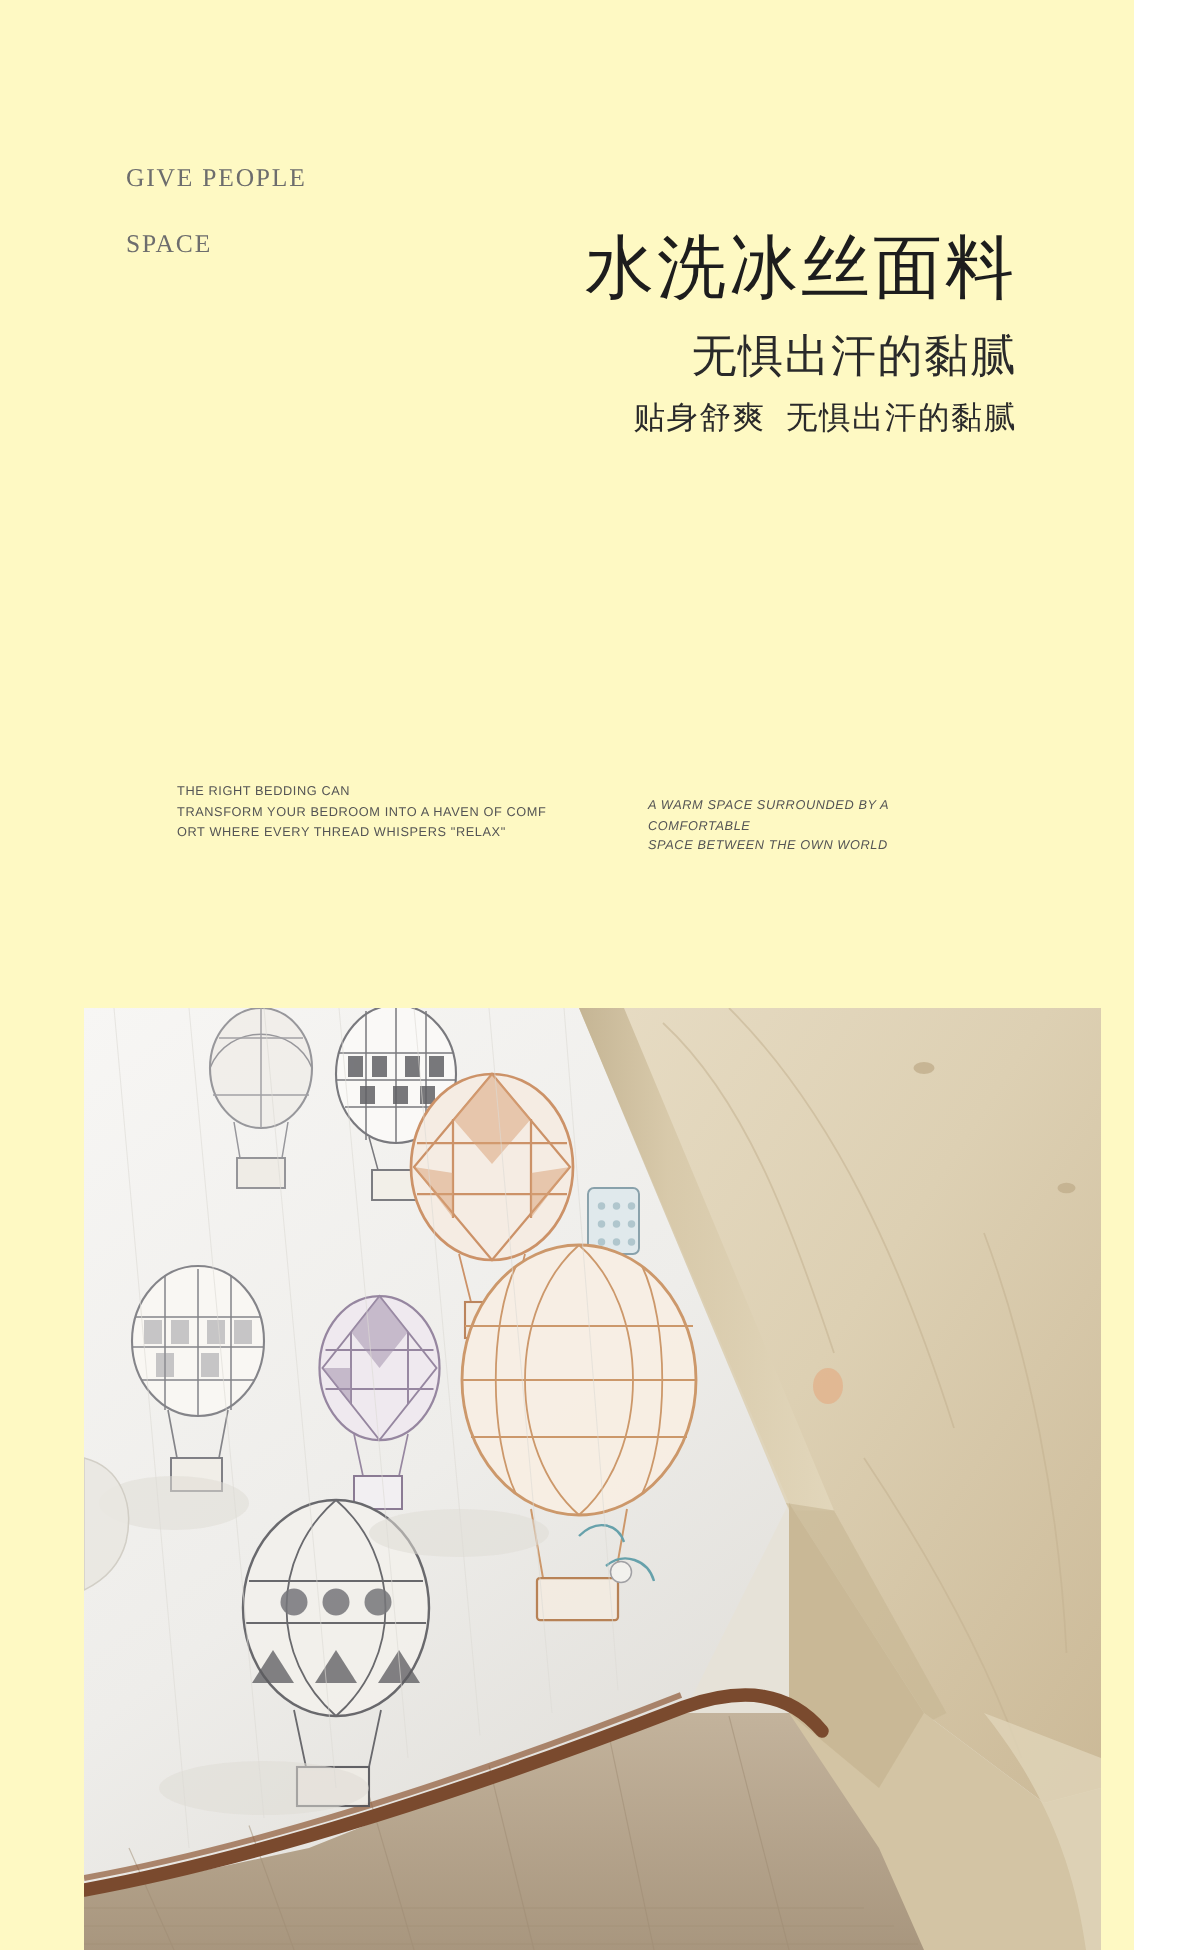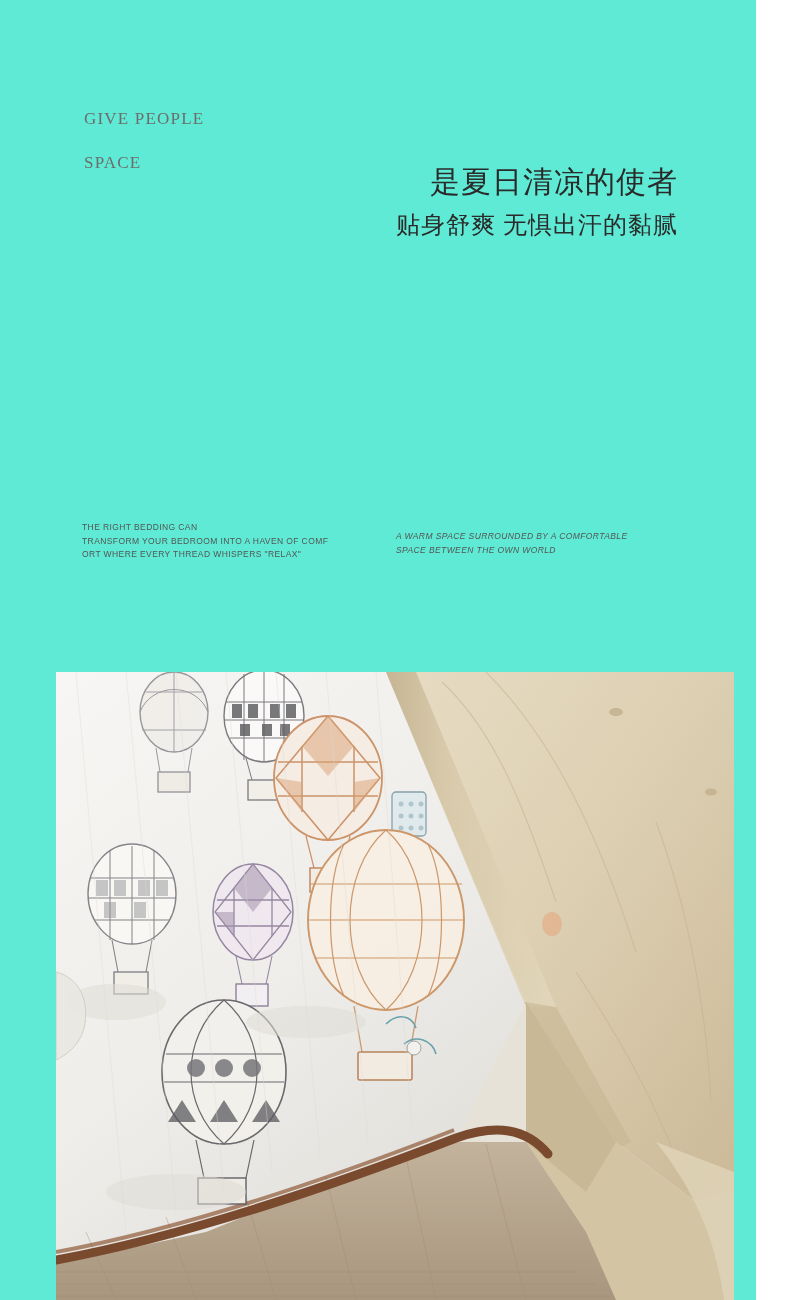--- a/index.html
+++ b/index.html
@@ -11,21 +11,21 @@
     width: 790px;
     height: 1300px;
     position: relative;
     font-family: "Liberation Sans", sans-serif;
     overflow: hidden;
   }
   .page {
     position: relative;
     width: 756px;
     height: 1300px;
-    background: #5eead4;
+    background: #fef9c3;
   }
 
   
   .tagline {
     position: absolute;
     left: 84px;
     top: 86px;
     font-family: "Liberation Serif", serif;
     font-size: 17px;
     letter-spacing: 1.2px;
@@ -51,22 +51,22 @@
   }
   .headline-sub1 {
     font-family: "Liberation Sans", sans-serif;
     font-size: 30px;
     line-height: 44px;
     color: #2a2a2a;
     letter-spacing: 1px;
     margin-top: 10px;
   }
   .headline-sub2 {
-    font-family: Liberation Serif, serif;
-    font-size: 24px;
+    font-family: Liberation Mono, monospace;
+    font-size: 21px;
     line-height: 42px;
     color: #2a2a2a;
     letter-spacing: 1px;
   }
 
   
   .brand {
     position: absolute;
     left: 80px;
     top: 394px;
@@ -94,21 +94,21 @@
     left: 396px;
     top: 530px;
     width: 250px;
     font-size: 8.5px;
     line-height: 13.5px;
     letter-spacing: 0.4px;
     color: #555555;
     text-transform: uppercase;
     font-style: italic;
   }
-  .col-left div, .col-right div { white-space: pre-wrap; }
+  .col-left div, .col-right div { white-space: pre-wrap; margin-left: 36px; }
 
   
   .photo {
     position: absolute;
     left: 56px;
     top: 672px;
     width: 678px;
     height: 628px;
     overflow: hidden;
     background: #ded6c6;
@@ -119,21 +119,22 @@
 <body>
 
 <div class="page">
 
   <div class="tagline">
     <div>GIVE PEOPLE</div>
     <div>SPACE</div>
   </div>
 
   <div class="headline-wrap">
-    <div class="headline-sub1">是夏日清凉的使者</div>
+    <div class="headline-main">水洗冰丝面料</div>
+    <div class="headline-sub1">无惧出汗的黏腻</div>
     <div class="headline-sub2">贴身舒爽 无惧出汗的黏腻</div>
   </div>
 
 
   <div class="col-left">
     <div>THE RIGHT BEDDING CAN
 TRANSFORM YOUR BEDROOM INTO A HAVEN OF COMF
 ORT WHERE EVERY THREAD WHISPERS "RELAX"</div>
   </div>
 

